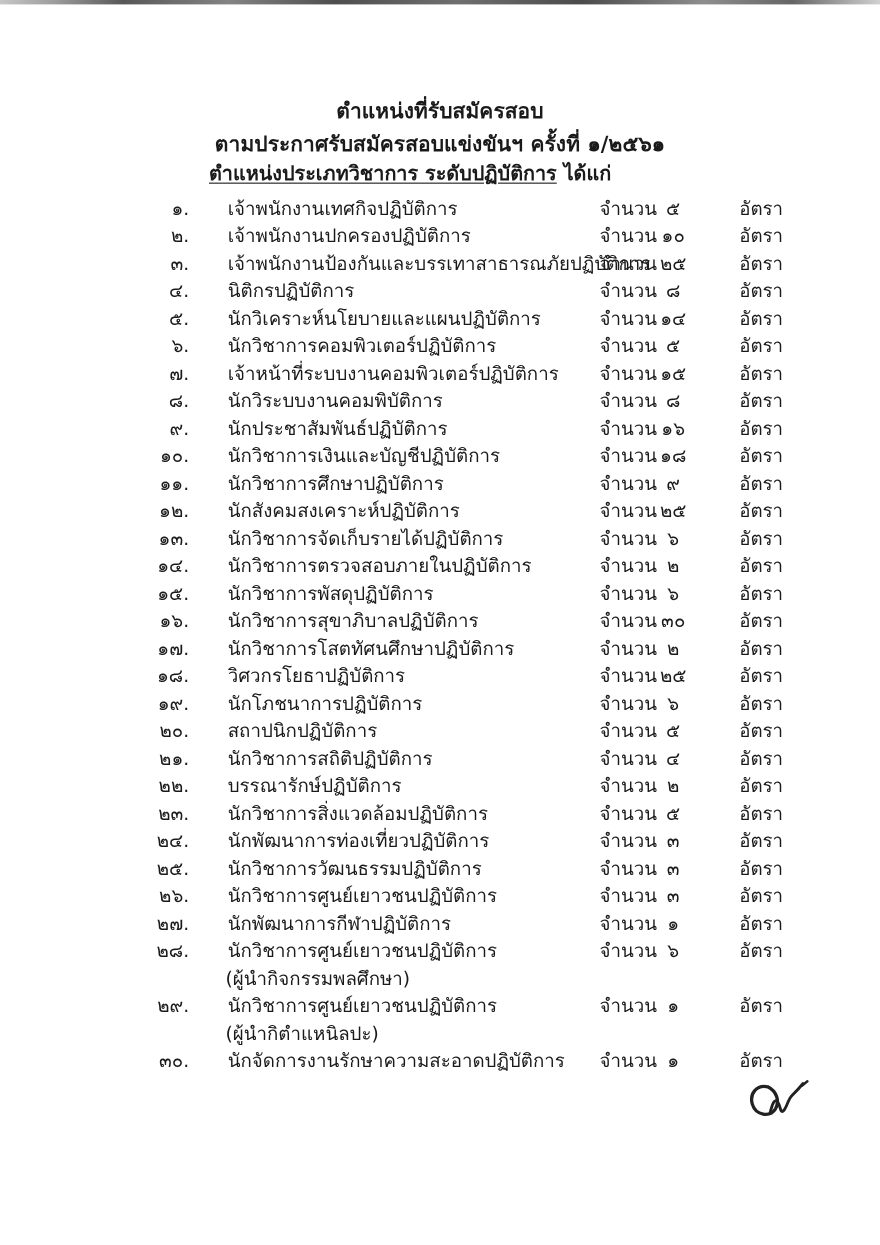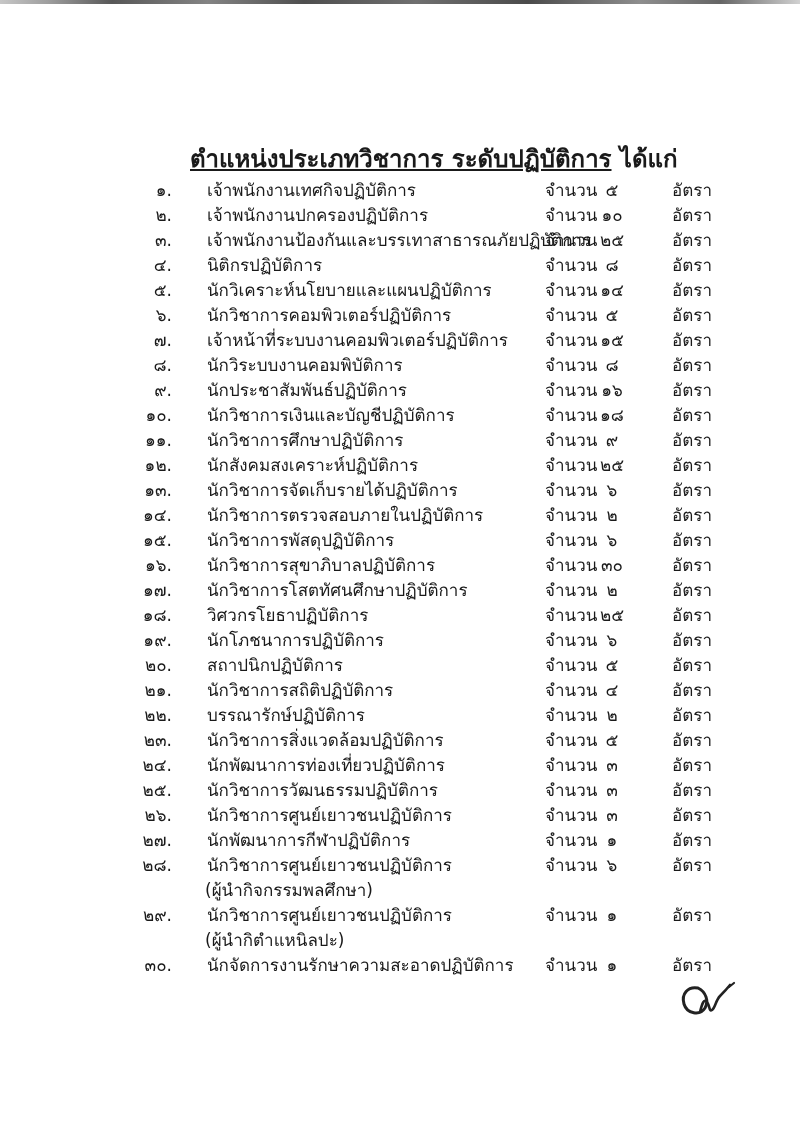--- a/index.html
+++ b/index.html
@@ -53,21 +53,21 @@
   }
   .heading-line.l2 {
     font-size: 19px;
   }
 
   .subheading {
     position: absolute;
     left: 190px;
     top: 146px;
     font-weight: bold;
-    font-size: 24px;
+    font-size: 18px;
     line-height: 26px;
     white-space: nowrap;
   }
   .subheading .u {
     text-decoration: underline;
     text-underline-offset: 2px;
   }
 
   
   .list {
@@ -129,20 +129,24 @@
     display: block;
   }
 </style>
 </head>
 <body>
 
 <div class="page">
 
   <div class="scan-edge"></div>
 
+  <div class="heading">
+    <div class="heading-line l1">ตำแหน่งที่รับสมัครสอบ</div>
+    <div class="heading-line l2">ตามประกาศรับสมัครสอบแข่งขันฯ ครั้งที่ ๑/๒๕๖๑</div>
+  </div>
 
   <div class="subheading">
     <span class="u">ตำแหน่งประเภทวิชาการ ระดับปฏิบัติการ</span><span>&nbsp;</span><span>ได้แก่</span>
   </div>
 
   <div class="list" id="position-list">
       <div class="row">
         <span class="num">๑.</span>
         <span class="title">เจ้าพนักงานเทศกิจปฏิบัติการ</span>
         <span class="word-qty">จำนวน</span>

